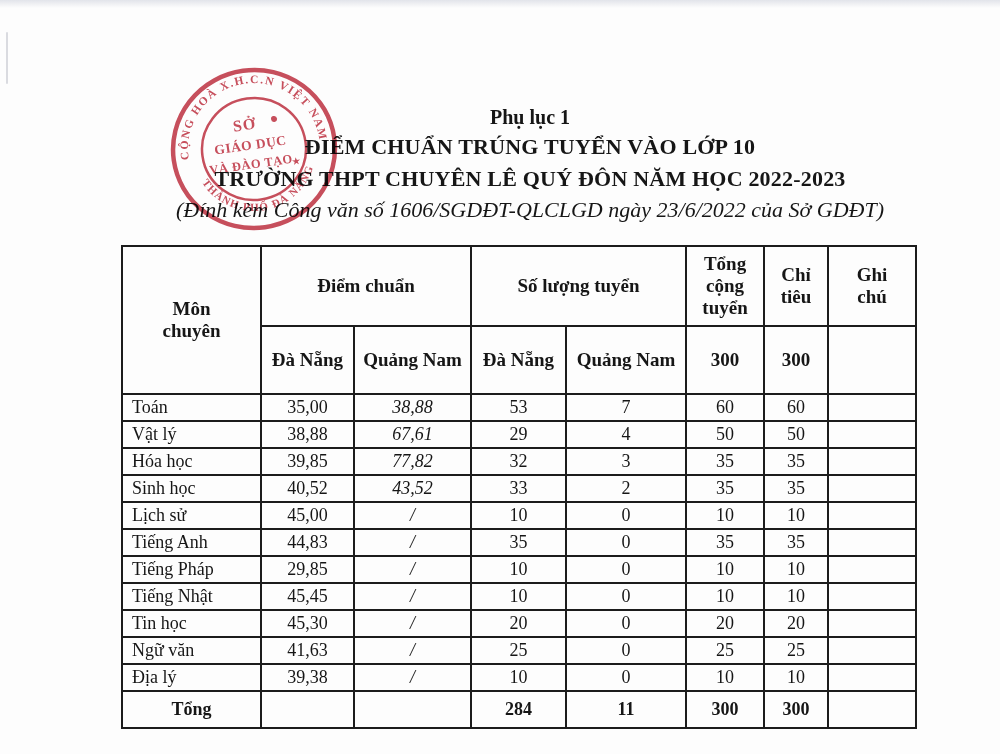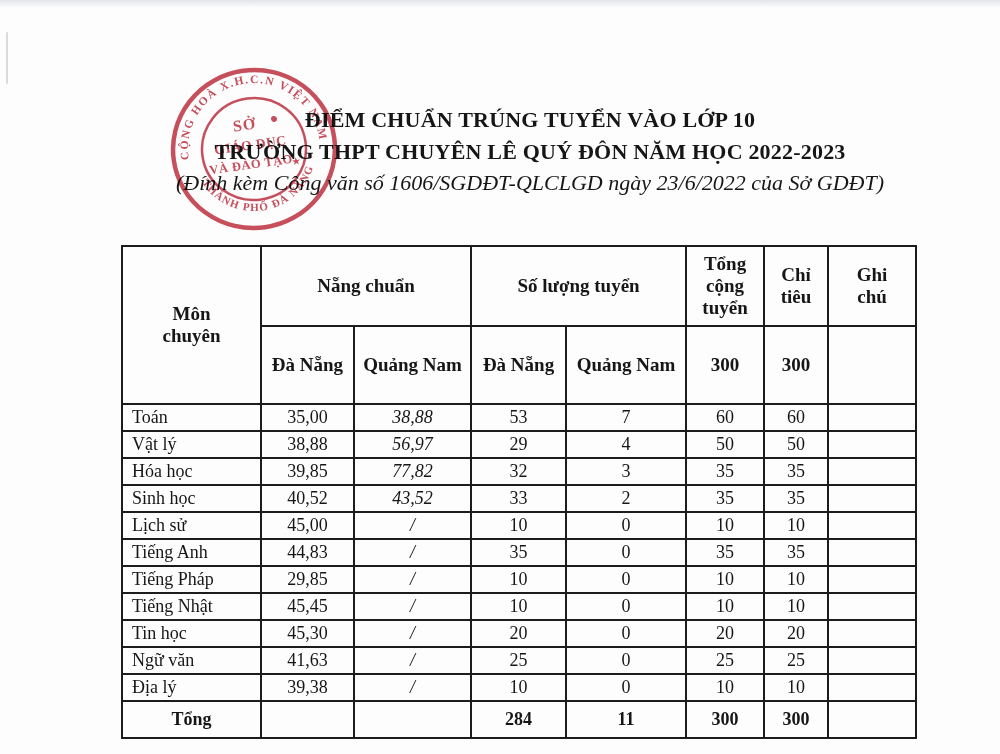--- a/index.html
+++ b/index.html
@@ -35,37 +35,38 @@
 
   
   .doc-table { position:absolute; left:121px; top:245px; width:794px;
     border-collapse:collapse; table-layout:fixed; }
   .doc-table th, .doc-table td {
     border:2px solid #1c1c1c; padding:0 2px; vertical-align:middle;
     text-align:center; overflow:hidden; line-height:1.15; }
   .doc-table th { font-size:19px; font-weight:bold; }
   .doc-table td { font-size:18px; }
   tr.hr1 { height:80px; }
-  tr.hr2 { height:78px; }
+  tr.hr2 { height:68px; }
   #table-body tr { height:27px; }
   #table-body tr.total-row { height:37px; }
   .force-stack { word-spacing:600px; line-height:22px; }
   .c-subject { text-align:left !important; padding-left:9px !important; }
   .c-bold { font-weight:normal; }
   .c-italic { font-style:italic; }
   .total-row td { font-weight:bold; }
 </style>
 </head>
 <body>
 
 <div class="page">
   <div class="scan-top-edge"></div>
   <div class="scan-left-line"></div>
 
   <div class="title-block">
+    <div class="t-appendix">Phụ lục 1</div>
     <div class="t-main">ĐIỂM CHUẨN TRÚNG TUYỂN VÀO LỚP 10</div>
     <div class="t-main">TRƯỜNG THPT CHUYÊN LÊ QUÝ ĐÔN NĂM HỌC 2022-2023</div>
     <div class="t-sub">(Đính kèm Công văn số 1606/SGDĐT-QLCLGD ngày 23/6/2022 của Sở GDĐT)</div>
   </div>
 
   <svg class="stamp" viewBox="0 0 176 172">
     <g fill="none" stroke="#c4404f">
       <ellipse cx="88" cy="86" rx="81" ry="79" stroke-width="4.5"></ellipse>
       <ellipse cx="88" cy="86" rx="52" ry="51" stroke-width="2.5"></ellipse>
     </g>
@@ -91,21 +92,21 @@
         <col style="width:117px">
       <col style="width:95px">
         <col style="width:120px">
         <col style="width:78px">
       <col style="width:64px">
         <col style="width:88px">
     </colgroup>
     <thead>
       <tr class="hr1">
         <th rowspan="2" class="force-stack">Môn chuyên</th>
-        <th colspan="2">Nẵng chuẩn</th>
+        <th colspan="2">Điểm chuẩn</th>
         <th colspan="2">Số lượng tuyển</th>
         <th class="force-stack">Tổng cộng tuyển</th>
         <th class="force-stack">Chỉ tiêu</th>
         <th class="force-stack">Ghi chú</th>
       </tr>
       <tr class="hr2">
         <th>Đà Nẵng</th>
         <th>Quảng Nam</th>
         <th>Đà Nẵng</th>
         <th>Quảng Nam</th>
@@ -121,21 +122,21 @@
           <td class="c-italic">38,88</td>
           <td>53</td>
           <td>7</td>
           <td>60</td>
           <td>60</td>
           <td></td>
         </tr>
         <tr>
           <td class="c-subject">Vật lý</td>
           <td class="c-bold">38,88</td>
-          <td class="c-italic">56,97</td>
+          <td class="c-italic">67,61</td>
           <td>29</td>
           <td>4</td>
           <td>50</td>
           <td>50</td>
           <td></td>
         </tr>
         <tr>
           <td class="c-subject">Hóa học</td>
           <td class="c-bold">39,85</td>
           <td class="c-italic">77,82</td>

